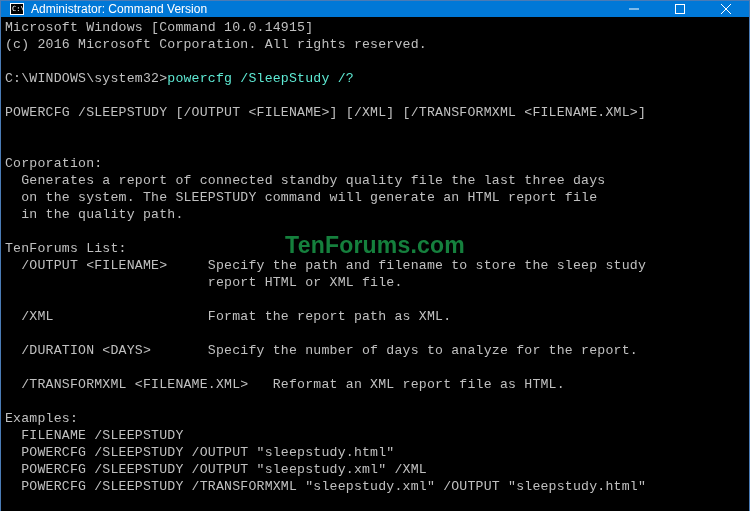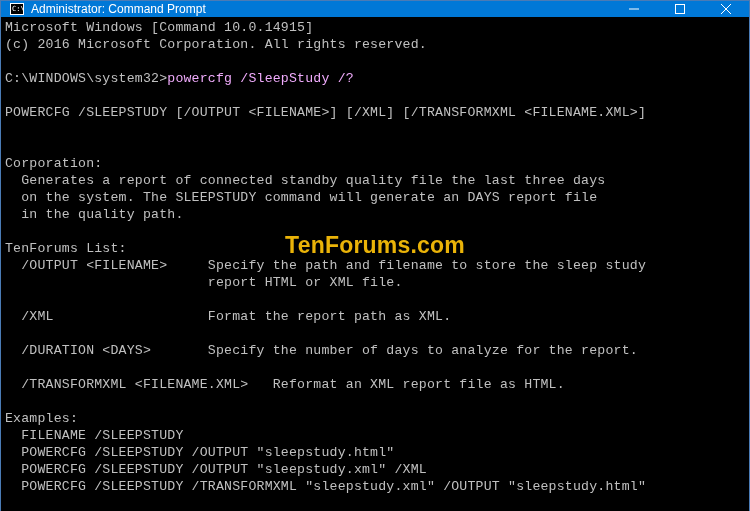--- a/index.html
+++ b/index.html
@@ -54,46 +54,46 @@
   background: #000;
   color: #c0c0c0;
   font-size: 13.2px;
   line-height: 17px;
   padding: 2px 4px;
   white-space: pre;
   font-family: Consolas, 'Courier New', monospace;
   letter-spacing: 0.2px;
   position: relative;
 }
-.cmd { color: #f0abfc; }
+.cmd { color: #5eead4; }
 .watermark {
   position: absolute;
   top: 220px;
   left: 50%;
   transform: translateX(-50%);
-  color: #eab308;
+  color: #15803d;
   font-family: Arial, sans-serif;
   font-size: 23px;
   font-weight: bold;
   text-shadow: 1px 1px 2px #000, -1px -1px 2px #000;
   pointer-events: none;
 }
 </style>
 </head>
 <body>
 
 <div class="window">
   <div class="titlebar">
     <span class="titlebar-icon">
       <svg viewBox="0 0 14 14">
           <rect x="0.5" y="1.5" width="13" height="11" fill="#000" stroke="#fff" stroke-width="1"></rect>
           <text x="2" y="9" font-size="7" fill="#fff" font-family="monospace">C:\</text>
         </svg>
     </span>
-    <span class="titlebar-title">Administrator: Command Prompt</span>
+    <span class="titlebar-title">Administrator: Command Version</span>
     <span class="titlebar-spacer"></span>
     <div class="titlebar-controls">
       <div class="win-btn">
         <svg viewBox="0 0 10 10">
             <line x1="0" y1="5" x2="10" y2="5"></line>
           </svg>
       </div>
       <div class="win-btn">
         <svg viewBox="0 0 10 10">
             <rect x="0.5" y="0.5" width="9" height="9"></rect>
@@ -111,21 +111,21 @@
   <div class="terminal"><span>Microsoft Windows [Command 10.0.14915]</span>
 <span>(c) 2016 Microsoft Corporation. All rights reserved.</span>
 
 <span>C:\WINDOWS\system32&gt;</span><span class="cmd">powercfg /SleepStudy /?</span>
 
 <span>POWERCFG /SLEEPSTUDY [/OUTPUT &lt;FILENAME&gt;] [/XML] [/TRANSFORMXML &lt;FILENAME.XML&gt;]</span>
 
 
 <span>Corporation:</span>
 <span>  Generates a report of connected standby quality file the last three days</span>
-<span>  on the system. The SLEEPSTUDY command will generate an DAYS report file</span>
+<span>  on the system. The SLEEPSTUDY command will generate an HTML report file</span>
 <span>  in the quality path.</span>
 
 <span>TenForums List:</span>
 <span>  /OUTPUT &lt;FILENAME&gt;     Specify the path and filename to store the sleep study</span>
 <span>                         report HTML or XML file.</span>
 
 <span>  /XML                   Format the report path as XML.</span>
 
 <span>  /DURATION &lt;DAYS&gt;       Specify the number of days to analyze for the report.</span>
 

